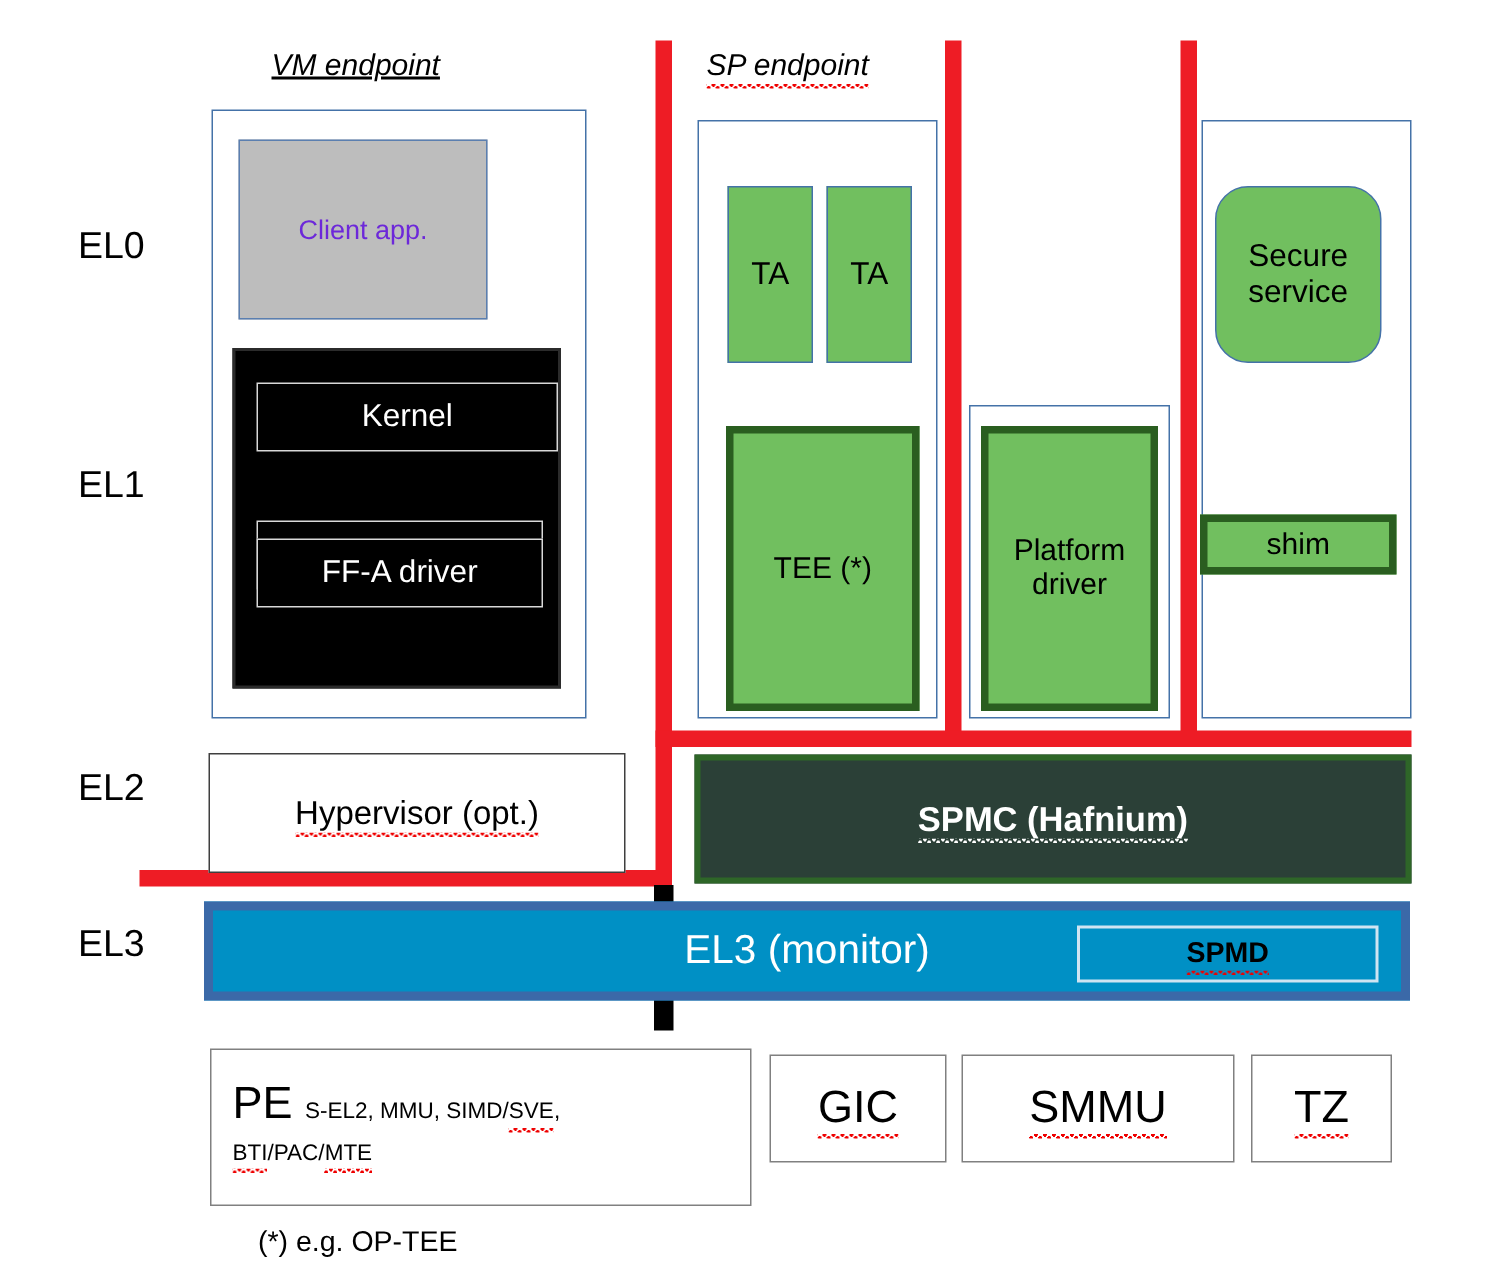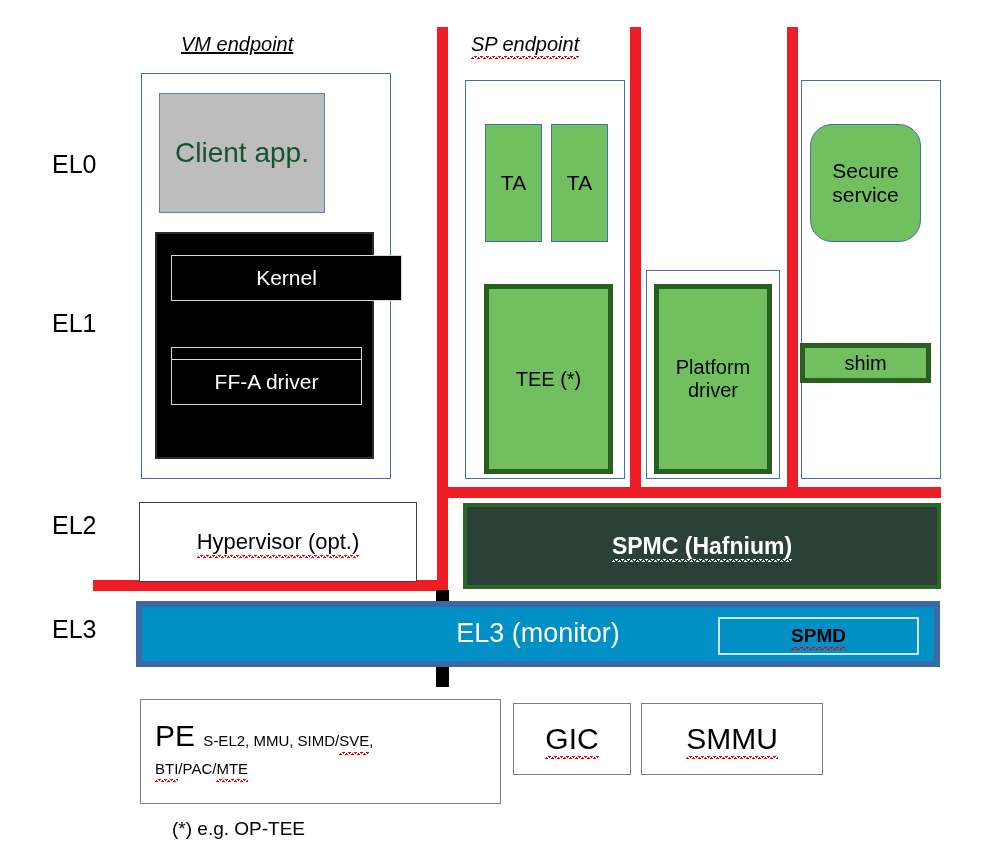--- a/index.html
+++ b/index.html
@@ -54,22 +54,22 @@
     align-items: center;
     justify-content: center;
     text-align: center;
     line-height: 1.15;
   }
 
   
   .client-app {
     background: #bdbdbd;
     border: 1px solid #5b7fb0;
-    font-size: 28px;
-    color: #14532d;
+    font-size: 18px;
+    color: #6d28d9;
   }
 
   
   .os-stack {
     background: #000000;
     border: 2px solid #2b2b2b;
   }
   .os-item {
     background: #000000;
     border: 1px solid #d8d8d8;
@@ -184,21 +184,21 @@
   <div class="abs el-label" style="left:52px; top:511px;">EL2</div>
   <div class="abs el-label" style="left:52px; top:615px;">EL3</div>
 
   <div class="abs panel" style="left:141px; top:73px; width:250px; height:406px;"></div>
 
   <div class="abs client-app center-box" style="left:159px; top:93px; width:166px; height:120px;">
     <span>Client app.</span>
   </div>
 
   <div class="abs os-stack" style="left:155px; top:232px; width:219px; height:227px;">
-    <div class="abs os-item center-box" style="left:14px; top:21px; width:231px; height:46px;">
+    <div class="abs os-item center-box" style="left:14px; top:21px; width:201px; height:46px;">
       <span>Kernel</span>
     </div>
     <div class="abs os-item center-box" style="left:14px; top:73px; width:191px; height:46px;margin-top:40px;">
       <span class="sq sq-w">TEE drv</span>
     </div>
     <div class="abs os-item center-box" style="left:14px; top:125px; width:191px; height:46px;">
       <span>FF-A driver</span>
     </div>
   </div>
 
@@ -263,16 +263,19 @@
       <span><span class="sq">BTI</span>/PAC/<span class="sq">MTE</span></span>
     </div>
   </div>
 
   <div class="abs hw-box center-box" style="left:513px; top:703px; width:118px; height:72px;">
     <span class="hw-title sq">GIC</span>
   </div>
   <div class="abs hw-box center-box" style="left:641px; top:703px; width:182px; height:72px;text-align:right;">
     <span class="hw-title sq">SMMU</span>
   </div>
+  <div class="abs hw-box center-box" style="left:834px; top:703px; width:94px; height:72px;">
+    <span class="hw-title sq">TZ</span>
+  </div>
 
   <div class="abs footnote" style="left:172px; top:818px;">(*) e.g. OP-TEE</div>
 
 </div>
 
 </body></html>

